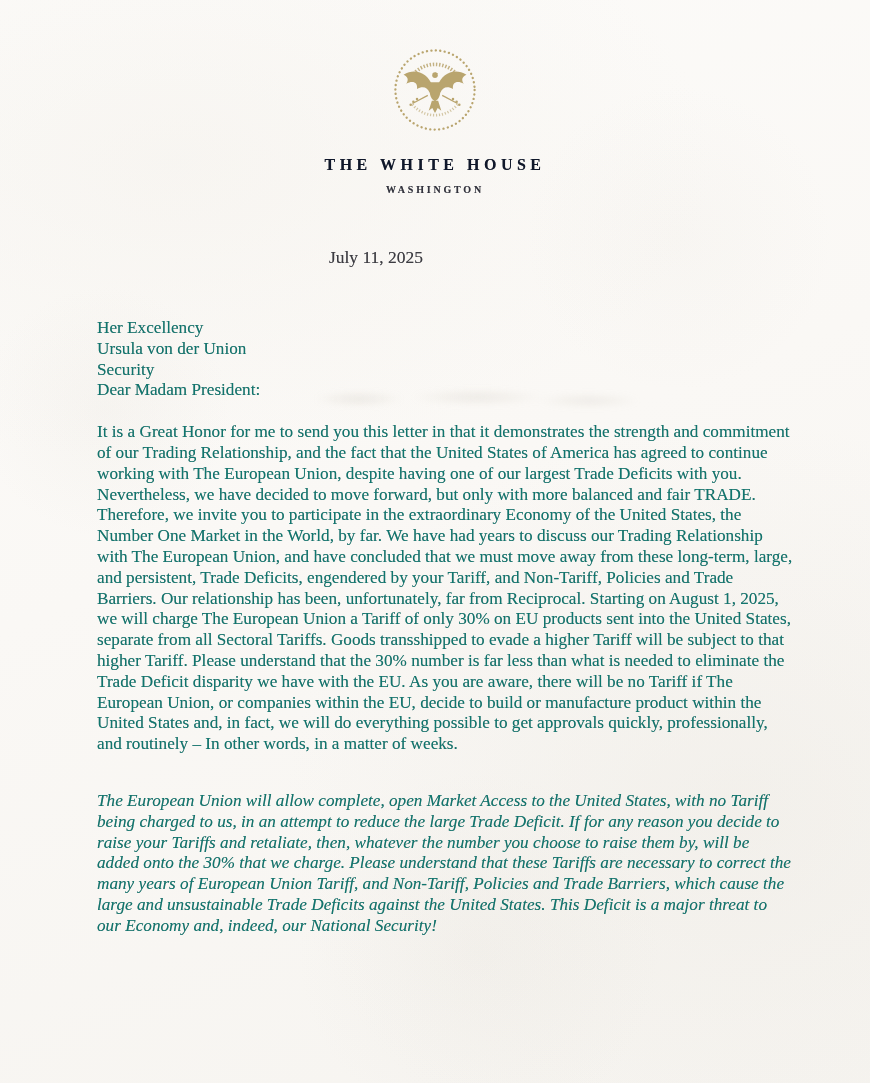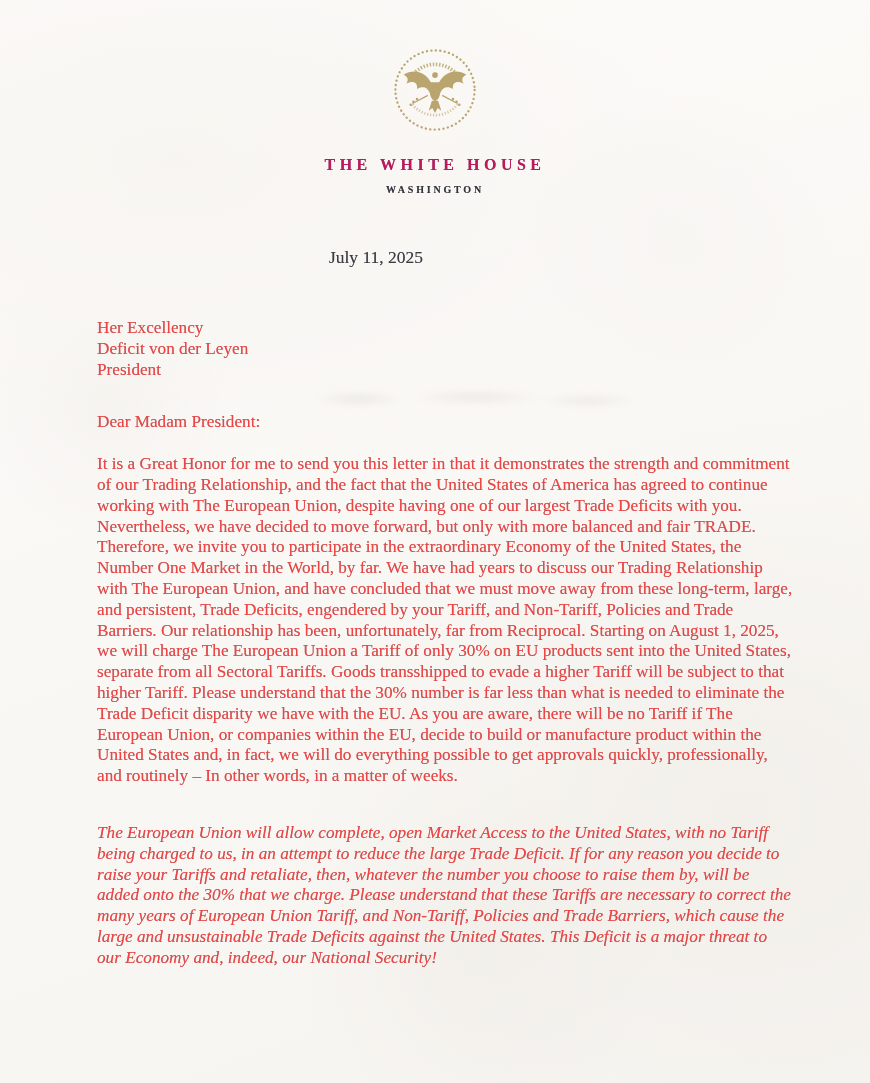--- a/index.html
+++ b/index.html
@@ -30,41 +30,41 @@
       radial-gradient(ellipse 90px 11px at 52% 45%, rgba(185,178,164,.20), transparent 75%),
       radial-gradient(ellipse 70px 10px at 82% 55%, rgba(185,178,164,.18), transparent 75%);
     filter:blur(3px);
     pointer-events:none;
   }
   .letterhead{position:absolute;top:44px;left:0;width:870px;text-align:center;}
   .seal{width:90px;height:92px;display:inline-block;filter:blur(.3px);opacity:.92;}
   .org-name{
     margin-top:16px;
     font-size:16px;font-weight:700;letter-spacing:4.5px;
-    color:#be185d;
+    color:#0f172a;
     text-shadow:0 0 .5px rgba(48,49,60,.55);
   }
   .org-city{
     margin-top:10px;
     font-size:10px;font-weight:700;letter-spacing:2.8px;
     color:#33343e;
     text-shadow:0 0 .5px rgba(48,49,60,.5);
   }
   .dateline{
     position:absolute;top:247px;left:0;width:752px;text-align:center;
     font-size:17.5px;color:#3c3c42;
     text-shadow:0 0 .6px rgba(60,60,66,.5);
   }
   .content{
     position:absolute;left:97px;top:318px;width:698px;
-    font-size:17.2px;line-height:20.8px;color:#ef4444;
+    font-size:17.2px;line-height:20.8px;color:#0f766e;
     text-shadow:0 0 .6px rgba(64,64,70,.45);
   }
   .recipient div{white-space:nowrap;}
-  .salutation{margin-top:32px;}
+  .salutation{}
   .body-paragraph{margin-top:21px;text-align:left;}
   .body-paragraph + .body-paragraph{margin-top:36px;font-style:italic;}
 </style>
 </head>
 <body>
 
 <div class="page">
   <div class="texture"></div>
 
   <div class="letterhead">
@@ -105,22 +105,22 @@
     <div class="org-city">WASHINGTON</div>
   </div>
 
   <div class="dateline">July 11, 2025</div>
 
   <div class="ghost"></div>
 
   <div class="content">
     <div class="recipient">
       <div>Her Excellency</div>
-      <div>Deficit von der Leyen</div>
-      <div>President</div>
+      <div>Ursula von der Union</div>
+      <div>Security</div>
     </div>
 
     <div class="salutation">Dear Madam President:</div>
 
     <p class="body-paragraph">It is a Great Honor for me to send you this letter in that it demonstrates the strength and commitment of our Trading Relationship, and the fact that the United States of America has agreed to continue working with The European Union, despite having one of our largest Trade Deficits with you. Nevertheless, we have decided to move forward, but only with more balanced and fair TRADE. Therefore, we invite you to participate in the extraordinary Economy of the United States, the Number One Market in the World, by far. We have had years to discuss our Trading Relationship with The European Union, and have concluded that we must move away from these long-term, large, and persistent, Trade Deficits, engendered by your Tariff, and Non-Tariff, Policies and Trade Barriers. Our relationship has been, unfortunately, far from Reciprocal. Starting on August 1, 2025, we will charge The European Union a Tariff of only 30% on EU products sent into the United States, separate from all Sectoral Tariffs. Goods transshipped to evade a higher Tariff will be subject to that higher Tariff. Please understand that the 30% number is far less than what is needed to eliminate the Trade Deficit disparity we have with the EU. As you are aware, there will be no Tariff if The European Union, or companies within the EU, decide to build or manufacture product within the United States and, in fact, we will do everything possible to get approvals quickly, professionally, and routinely – In other words, in a matter of weeks.</p>
     <p class="body-paragraph">The European Union will allow complete, open Market Access to the United States, with no Tariff being charged to us, in an attempt to reduce the large Trade Deficit. If for any reason you decide to raise your Tariffs and retaliate, then, whatever the number you choose to raise them by, will be added onto the 30% that we charge. Please understand that these Tariffs are necessary to correct the many years of European Union Tariff, and Non-Tariff, Policies and Trade Barriers, which cause the large and unsustainable Trade Deficits against the United States. This Deficit is a major threat to our Economy and, indeed, our National Security!</p>
   </div>
 </div>
 
 </body></html>

